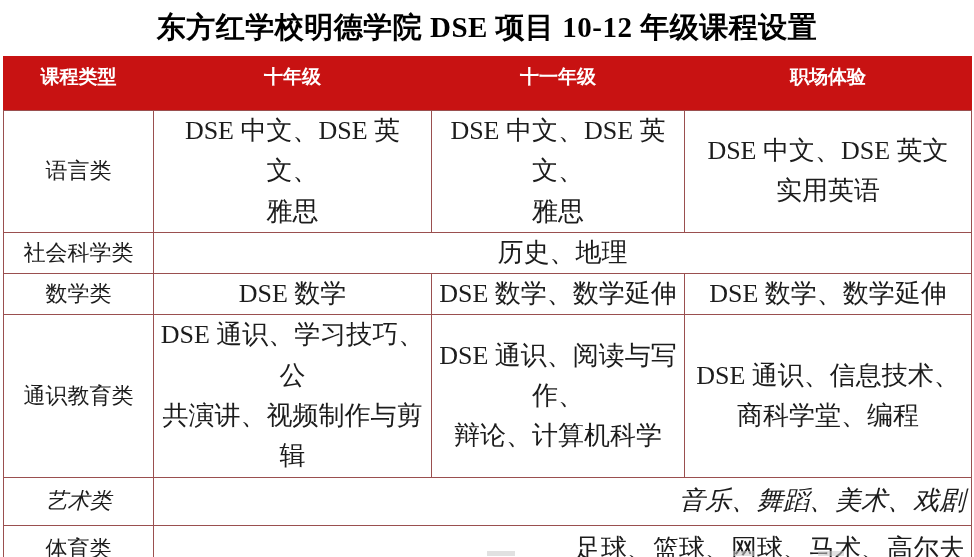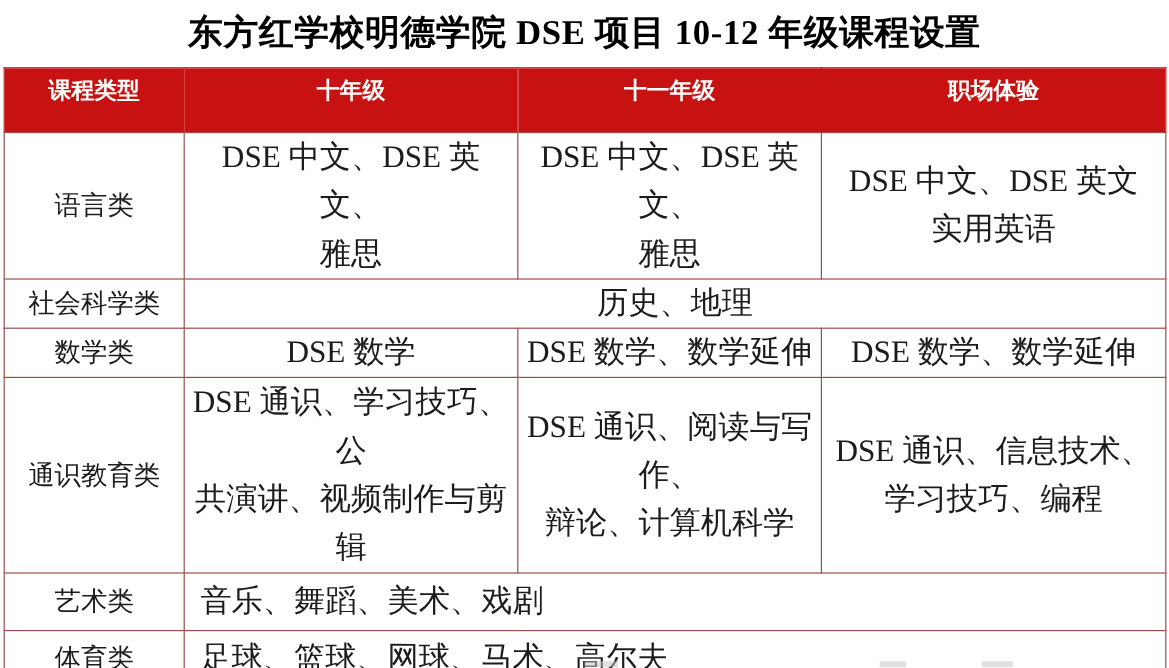--- a/index.html
+++ b/index.html
@@ -52,31 +52,31 @@
     padding-top:5px;
     height:54px;
     box-sizing:border-box;
     font-size:19px;
   }
   .course-table td.cat{
     font-size:22px;
     padding:0 2px;
   }
   .course-table td.span-left{
-    text-align:left;
+    text-align:right;
     padding-left:13px;
   }
   tr.r0{height:66px;}
   tr.r1{height:37px;}
   tr.r2{height:34px;}
   tr.r3{height:35px;}
   tr.r4{height:37px;}
   tr.r5{height:69px;}
   tr.r6{height:35px;}
-  tr.r7{height:48px;}
+  tr.r7{height:48px;font-style:italic;}
   tr.r8{height:47px;}
   tr.r9{height:38px;}
   
   .artifact{
     position:absolute;
     bottom:1px;
     height:5px;
     background:#c9c9c9;
     opacity:.55;
   }
@@ -124,21 +124,21 @@
       <td>DSE 数学、数学延伸</td>
       <td>DSE 数学、数学延伸</td>
     </tr>
     <tr class="r5">
       <td class="cat">通识教育类</td>
       <td>DSE 通识、学习技巧、公
 共演讲、视频制作与剪辑</td>
       <td>DSE 通识、阅读与写作、
 辩论、计算机科学</td>
       <td>DSE 通识、信息技术、
-学习技巧、编程</td>
+商科学堂、编程</td>
     </tr>
     <tr class="r7">
       <td class="cat">艺术类</td>
       <td colspan="3" class="span-left">音乐、舞蹈、美术、戏剧</td>
     </tr>
     <tr class="r8">
       <td class="cat">体育类</td>
       <td colspan="3" class="span-left">足球、篮球、网球、马术、高尔夫</td>
     </tr>
   </tbody>

